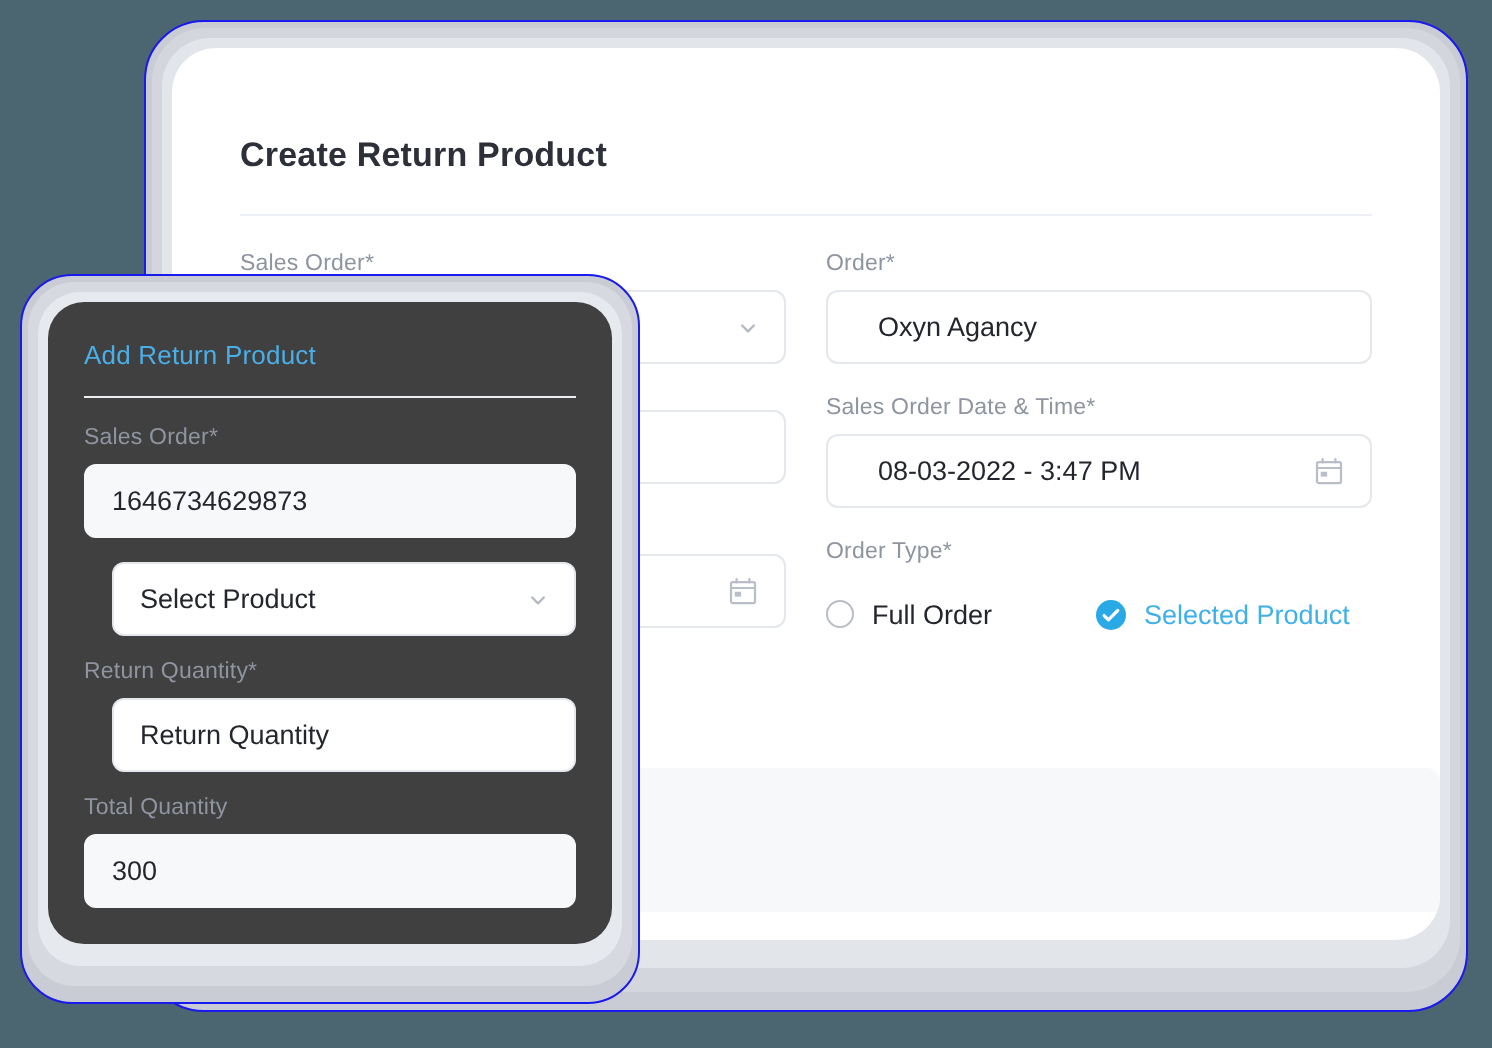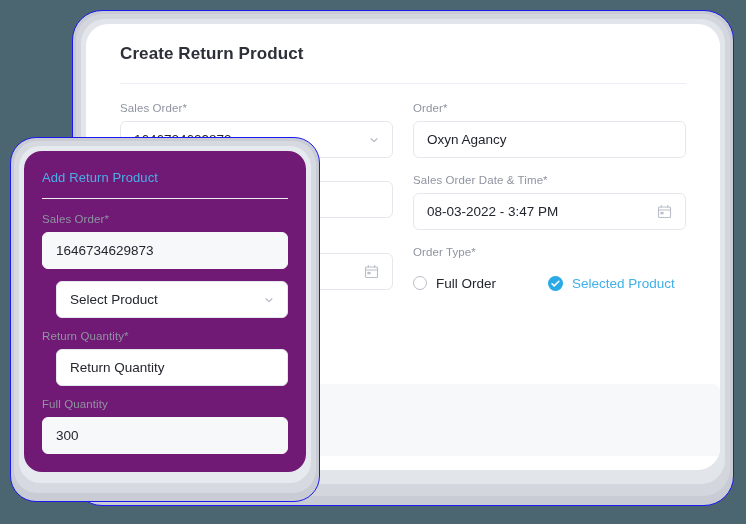--- a/index.html
+++ b/index.html
@@ -49,21 +49,21 @@
   }
   #main-card {
     position: absolute;
     left: 14px; top: 14px; right: 14px; bottom: 36px;
     background: #ffffff;
     border-radius: 22px;
     overflow: hidden;
   }
 
   #main-card-body {
-    padding: 20px 34px 0 34px;
+    padding: 44px 34px 0 34px;
     position: relative;
     height: 100%;
   }
 
   .card-title {
     font-size: 17px;
     font-weight: 700;
     color: #2d2f39;
     letter-spacing: 0.1px;
   }
@@ -99,21 +99,21 @@
     border-radius: 6px;
     background: #ffffff;
     display: flex;
     align-items: center;
     padding: 0 13px;
     font-size: 13.5px;
     color: #24262e;
     position: relative;
   }
 
-  .input-box .value { flex: 1; white-space: nowrap; overflow: hidden; }
+  .input-box .value { flex: 1; white-space: nowrap; overflow: hidden; margin-left: 12px; }
 
   .chevron {
     width: 10px; height: 10px;
     flex: 0 0 auto;
     color: #b3b8c2;
   }
   .chevron svg { display: block; }
 
   .cal-icon { width: 15px; height: 15px; flex: 0 0 auto; }
   .cal-icon svg { display: block; }
@@ -183,21 +183,21 @@
   }
   #overlay-layer3 {
     position: absolute;
     left: 9px; top: 9px; right: 9px; bottom: 19px;
     background: #e6e9ee;
     border-radius: 21px;
   }
   #overlay-card {
     position: absolute;
     left: 14px; top: 14px; right: 14px; bottom: 30px;
-    background: #701a75;
+    background: #404040;
     border-radius: 18px;
     overflow: hidden;
   }
   #overlay-body { padding: 19px 18px 0 18px; }
 
   .overlay-title {
     font-size: 13px;
     color: #4aaee8;
     font-weight: 400;
     letter-spacing: 0.1px;
@@ -366,21 +366,21 @@
       </div>
 
       <div class="o-field">
         <span class="o-label">Return Quantity*</span>
         <div class="o-input outlined">
           <span class="value" placeholder="Return Quantity">Return Quantity</span>
         </div>
       </div>
 
       <div class="o-field">
-        <span class="o-label">Full Quantity</span>
+        <span class="o-label">Total Quantity</span>
         <div class="o-input filled">
           <span class="value">300</span>
         </div>
       </div>
 
     </div>
   </div>
 </div>
 
 </body></html>

